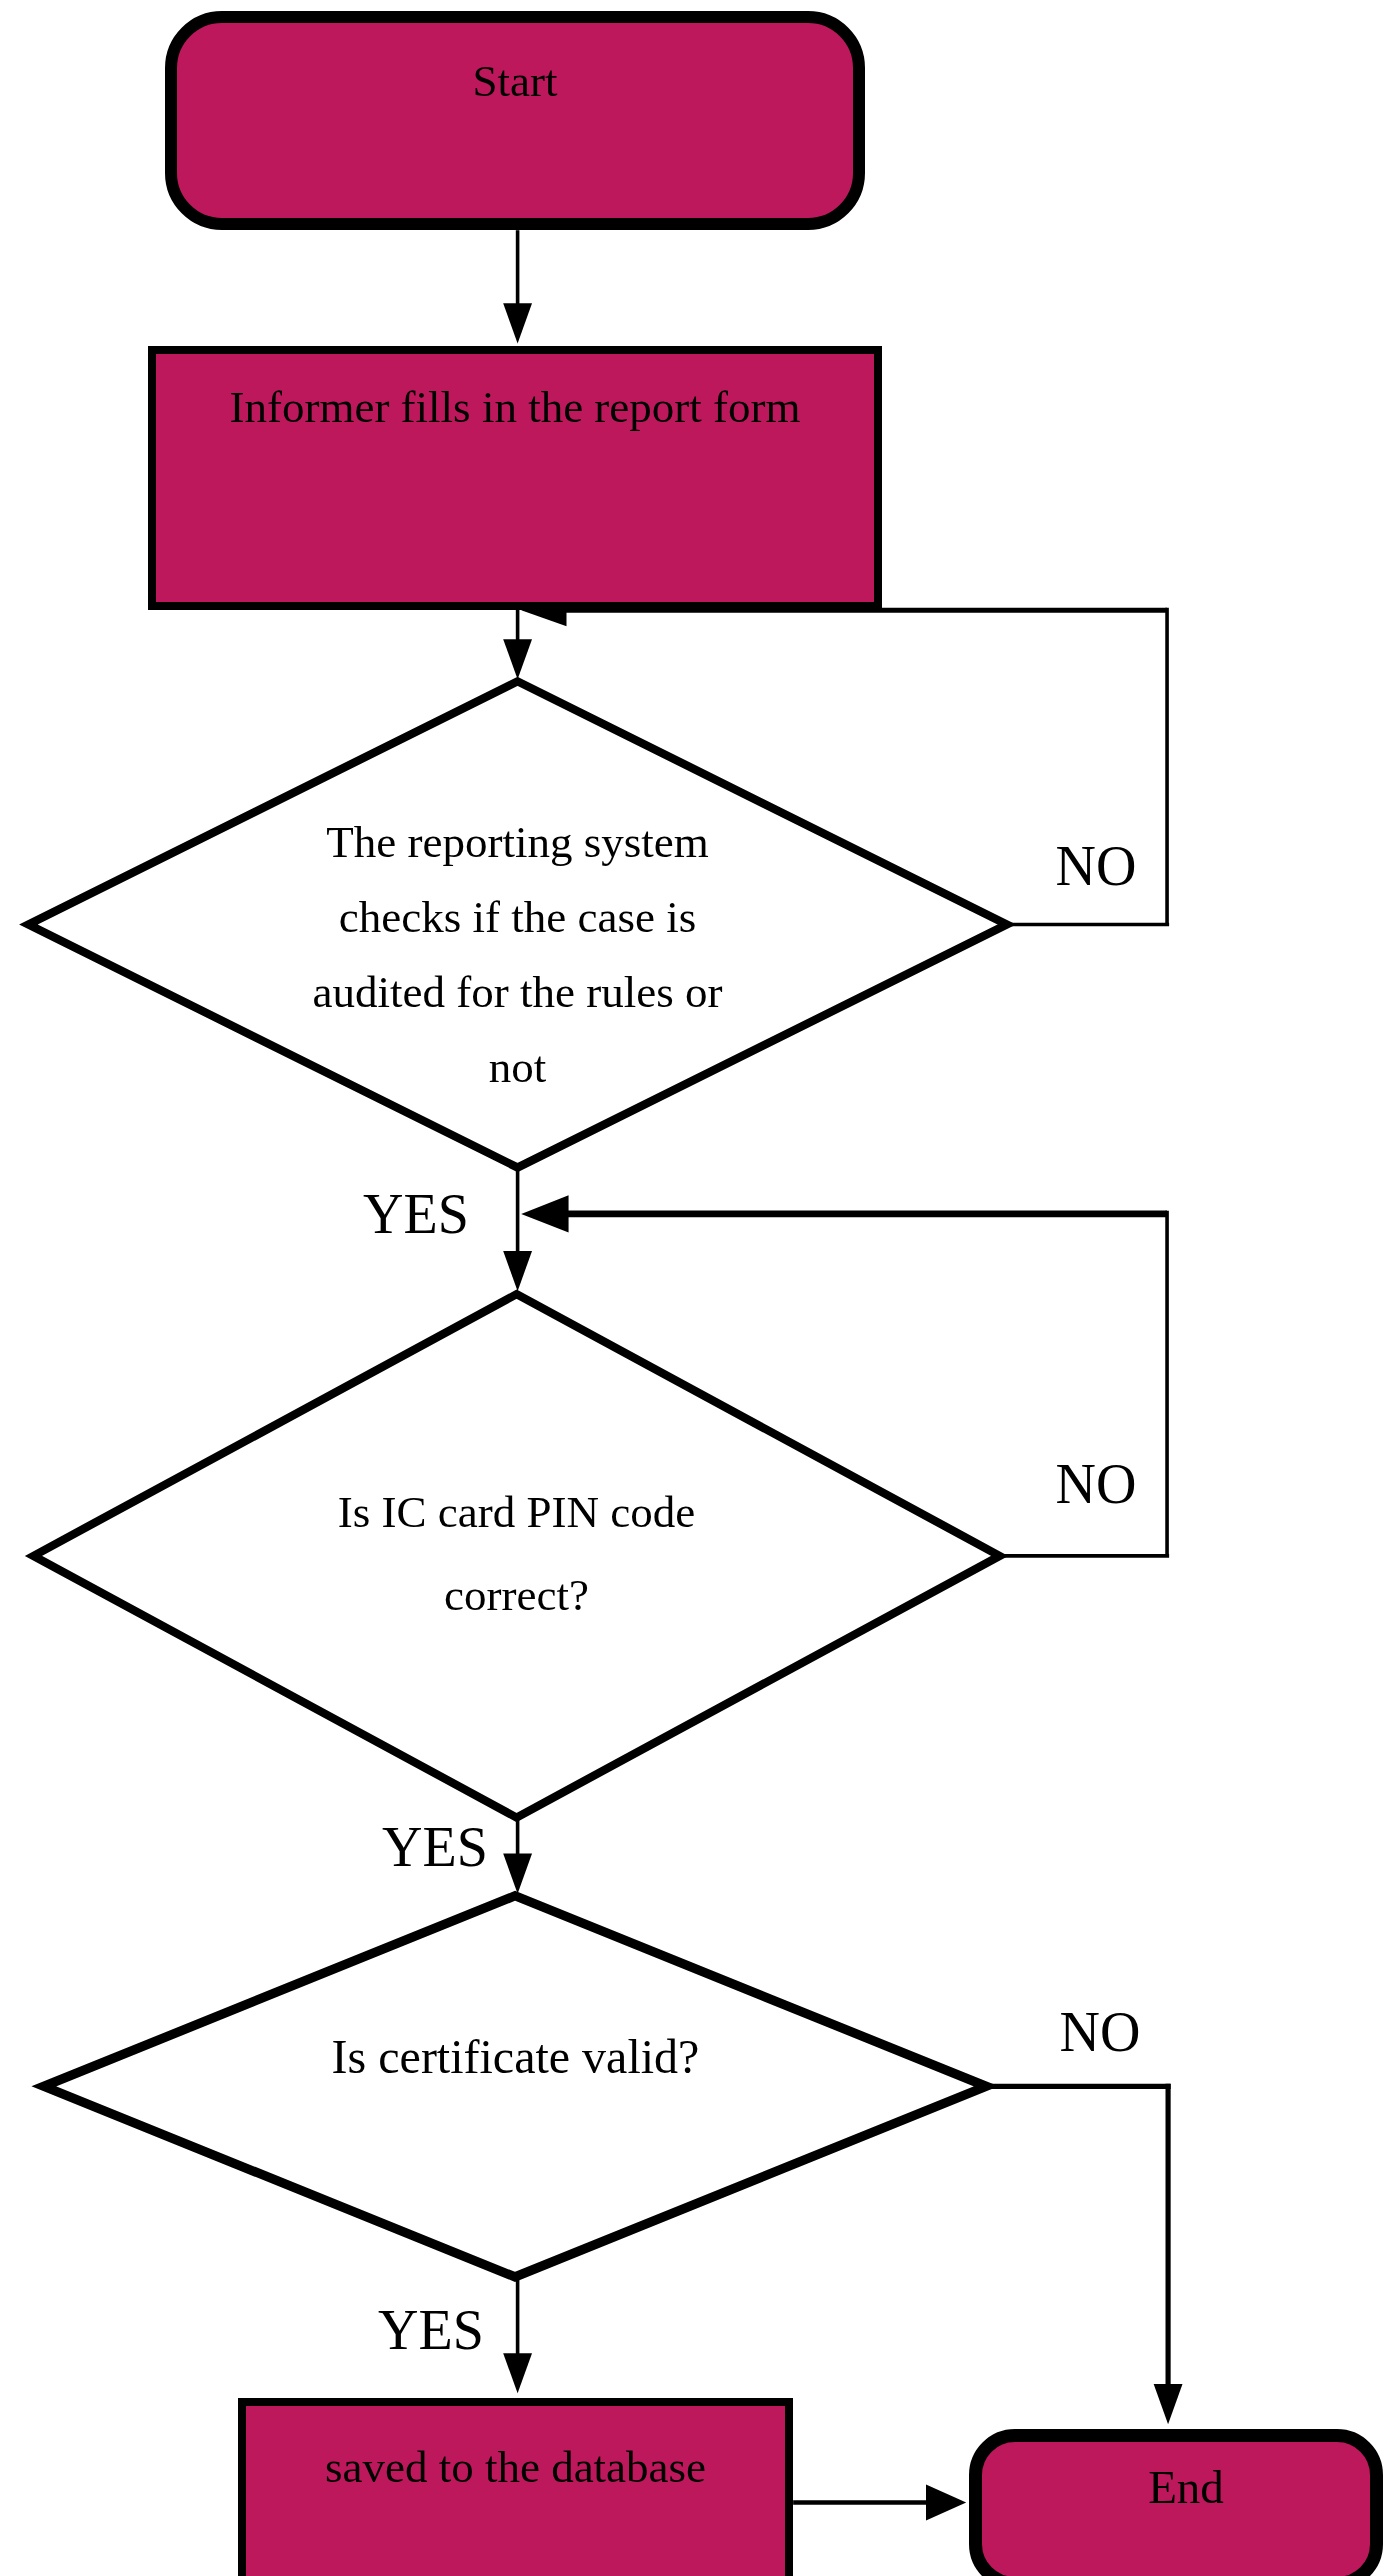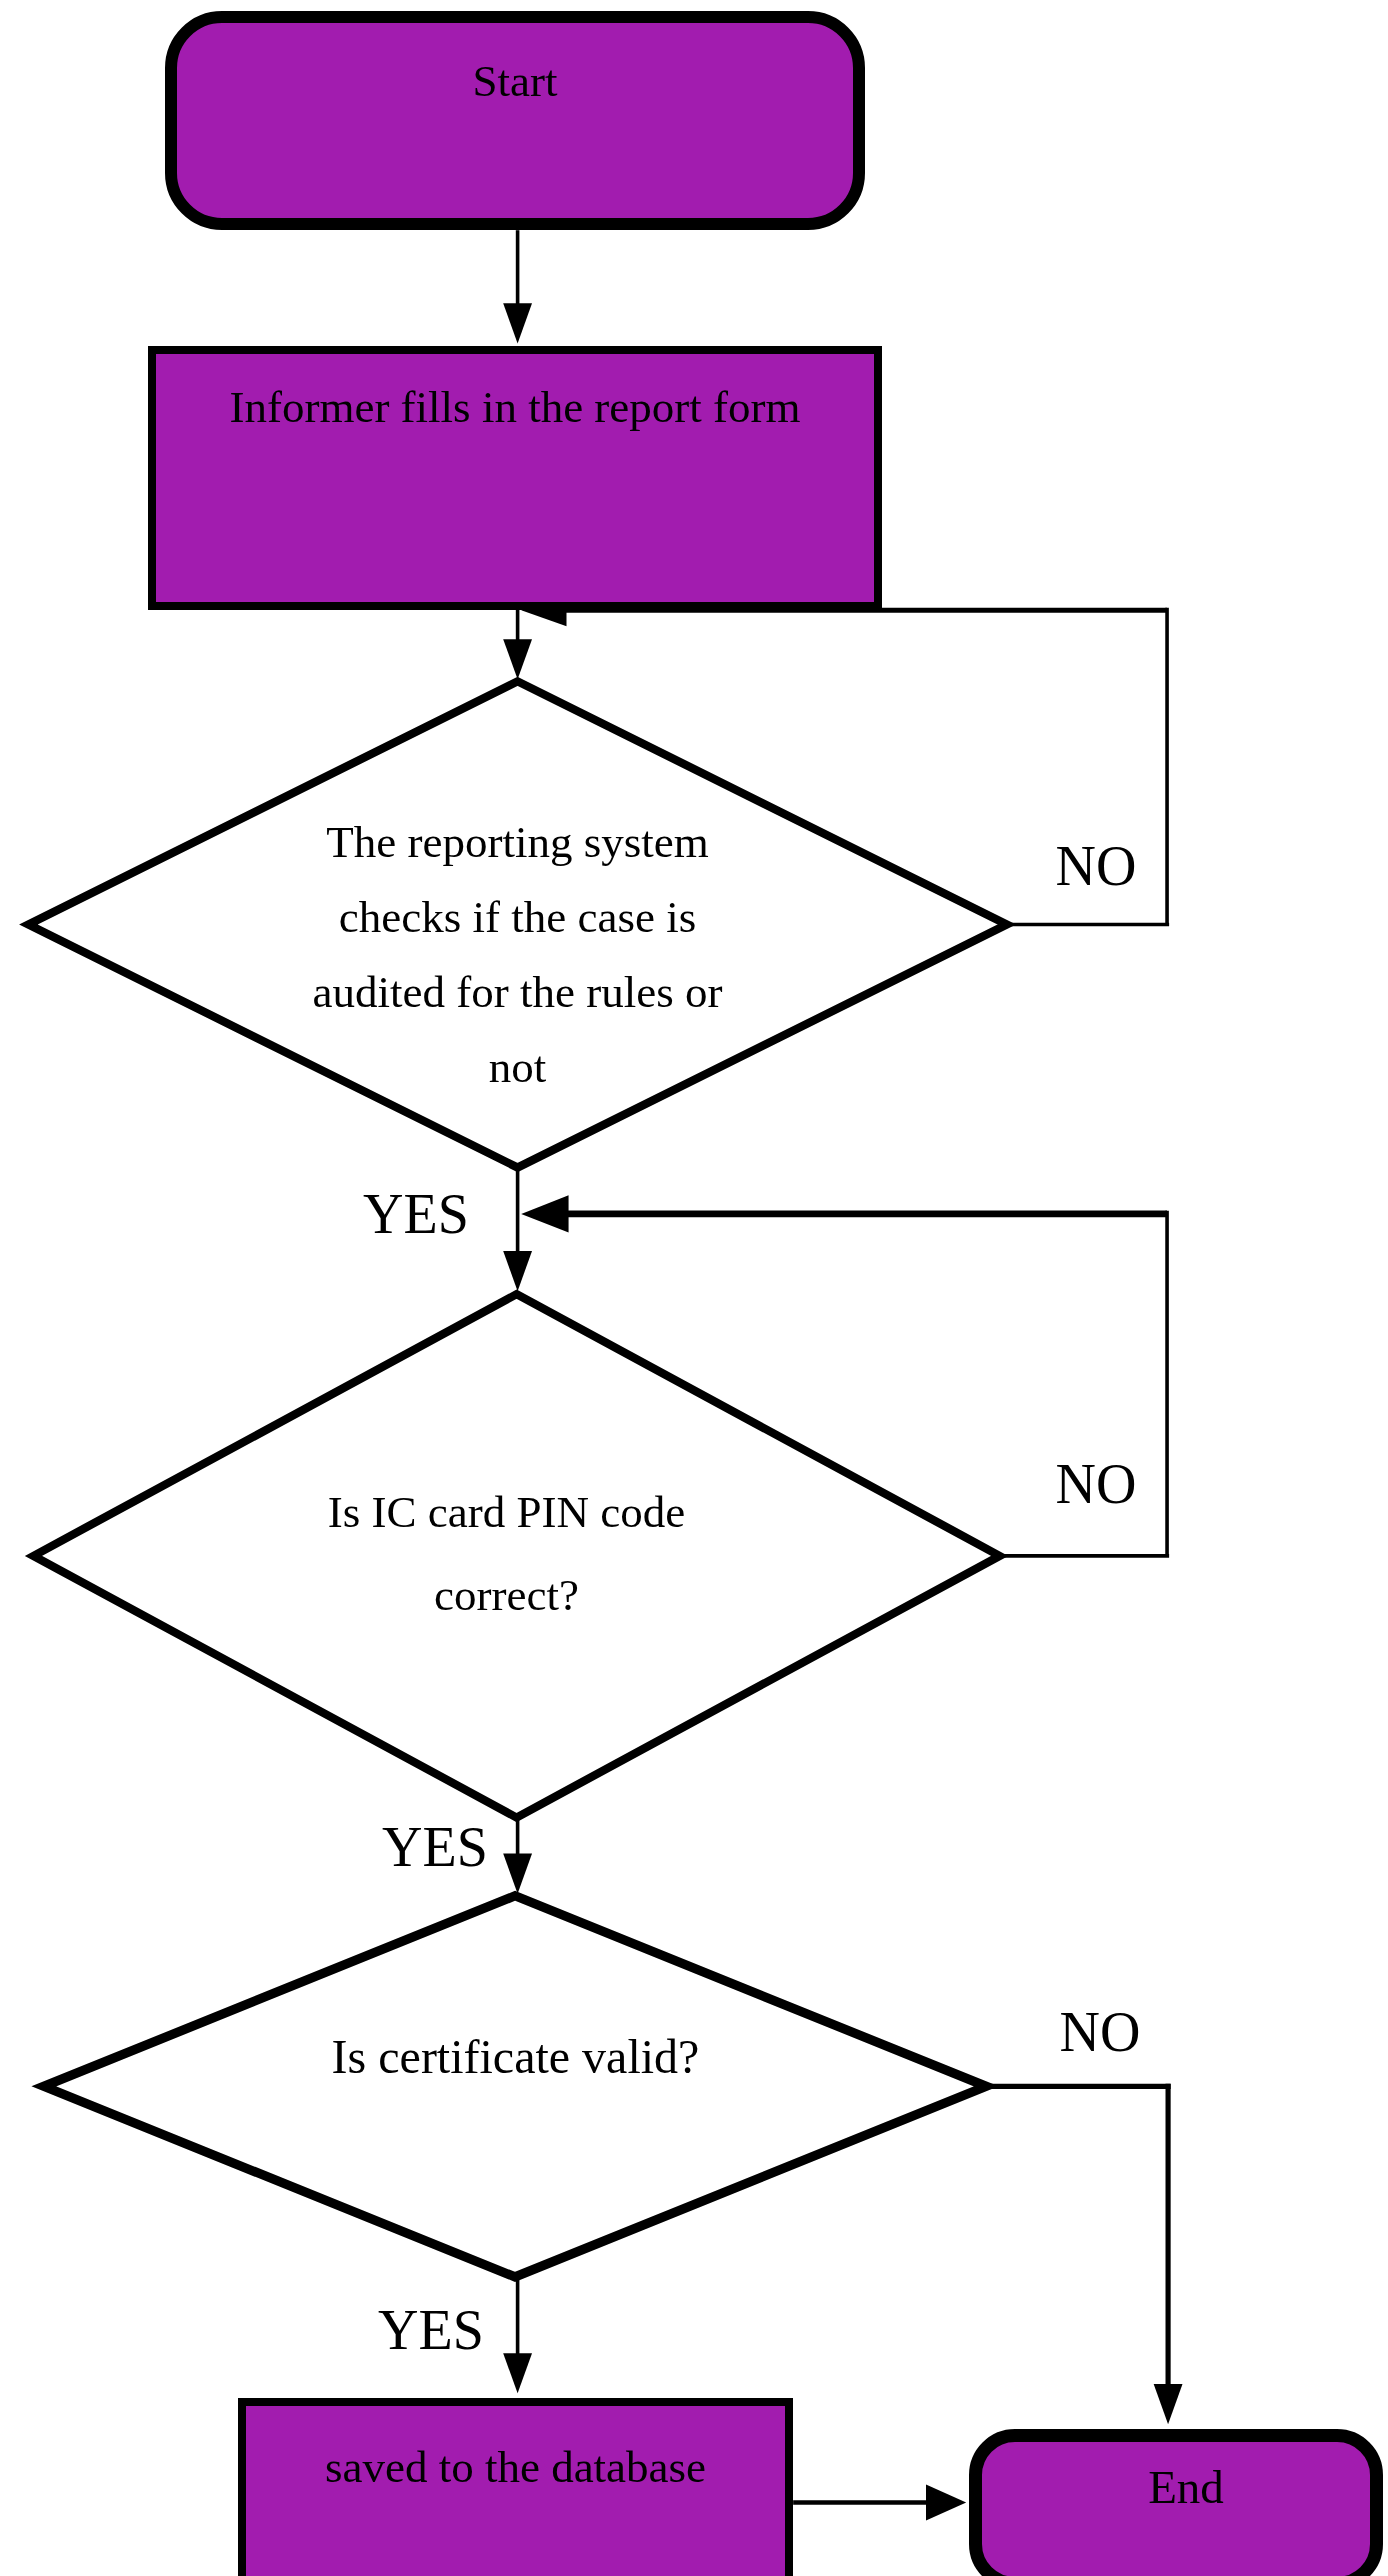--- a/index.html
+++ b/index.html
@@ -8,21 +8,21 @@
     width:1388px;height:2623px;
     background:#ffffff;
     font-family:"Liberation Serif","DejaVu Serif",serif;
     color:#000000;
     overflow:hidden;
   }
   .layer{position:absolute;left:0;top:0;}
   .node{
     position:absolute;
     box-sizing:border-box;
-    background:#a21caf;
+    background:#be185d;
     border:8.2px solid #000000;
     text-align:center;
     z-index:2;
   }
   .terminator{border-width:12.4px;border-radius:57px;}
   .node-text{
     font-size:45px;
     line-height:1.18;
     white-space:nowrap;
   }
@@ -95,21 +95,21 @@
     <div class="node-text">Informer fills in the report form</div>
   </div>
 
   <div class="dtext" style="left:260px;top:805px;line-height:75px;">
     <div>The reporting system</div>
     <div>checks if the case is</div>
     <div>audited for the rules or</div>
     <div>not</div>
   </div>
 
-  <div class="dtext" style="left:249px;top:1471px;line-height:83px;">
+  <div class="dtext" style="left:259px;top:1471px;line-height:83px;">
     <div>Is IC card PIN code</div>
     <div>correct?</div>
   </div>
 
   <div class="dtext" style="left:258px;top:2028px;font-size:48px;line-height:57px;">Is certificate valid?</div>
 
   <div class="node" style="left:238px;top:2398px;width:555px;height:210px;padding-top:24px;">
     <div class="node-text" style="line-height:75px;">
       <div>saved to the database</div>
     </div>

